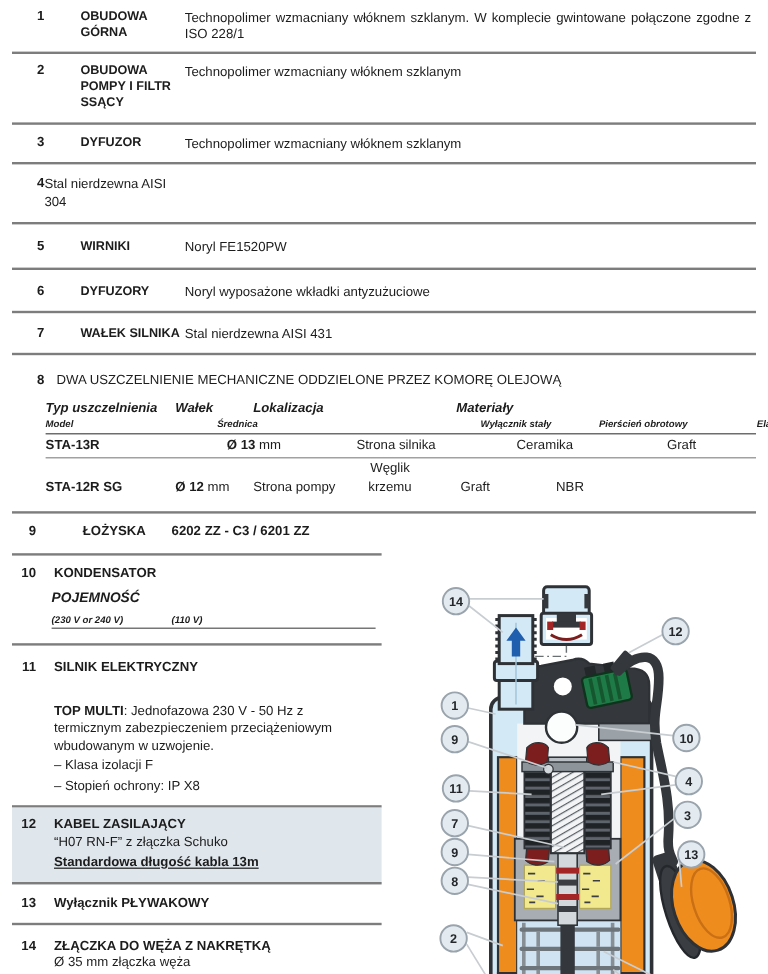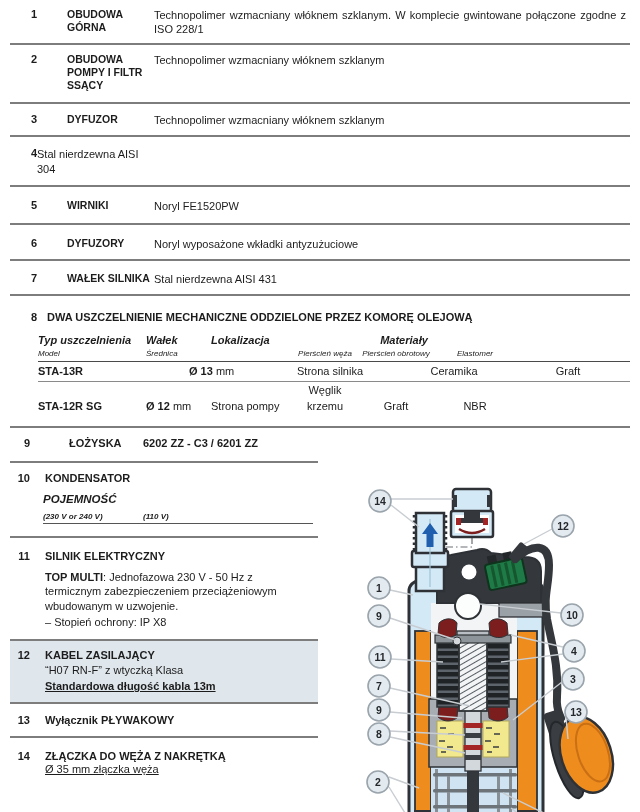--- a/index.html
+++ b/index.html
@@ -11,27 +11,27 @@
   .srow .num{text-align:right;font-weight:bold;}
   .srow .name{padding-left:30px;font-weight:bold;font-size:10.5px;line-height:1.25;}
   .srow .desc{line-height:1.3;padding-right:4px;}
   .just{text-align:justify;}
   .r1{padding:8px 0 6px;} .r2{padding:8px 0 10px;} .r3{padding:9px 0 8px;}
   .r4{padding:10px 0 9px;} .r5{padding:12px 0 10px;} .r6{padding:12px 0 8px;} .r7{padding:11px 0 7px;}
   
   .sec8{border-bottom:2px solid #7d7d7d;padding:15px 0 10px;}
   .sec8-title{display:grid;grid-template-columns:27px 1fr;}
   .sec8-title .num{text-align:right;font-weight:bold;}
-  .sec8-title .t{padding-left:10px;font-weight:bold;}
+  .sec8-title .t{padding-left:10px;font-weight:normal;}
   .sealtab{margin:10px 0 0 28px;}
   .strow{display:grid;grid-template-columns:108px 65px 82px 64px 78px 80px 1fr;align-items:end;}
   .strow .c{line-height:1.4;}
   .cc{text-align:center;}
   .h1r{font-weight:bold;font-style:italic;font-size:11px;}
-  .h2r{font-weight:normal;font-style:italic;font-size:8px;padding-bottom:2px;}
+  .h2r{font-weight:bold;font-style:italic;font-size:8px;padding-bottom:2px;gap:35px;}
   .mat{grid-column:4/7;text-align:center;}
   .ruleheavy{border-bottom:1.5px solid #4a4a4a;}
   .rulelite{border-bottom:1px solid #8a8a8a;gap:43px;}
   .dat{font-size:11px;padding:1.5px 0;}
   .dat .b{font-weight:bold;}
   
   .bottom{position:relative;height:450px;}
   .leftcol{margin-left:10px;width:308px;}
   .lrow{border-bottom:2px solid #7d7d7d;}
   .lhead{display:grid;grid-template-columns:20px 1fr;}
@@ -43,29 +43,29 @@
   .row9 .lhead{grid-template-columns:20px 113px 1fr;}
   .row10{padding:9px 0 12px;}
   .subt{margin:9px 0 0 33px;font-weight:bold;font-style:italic;font-size:11.5px;}
   .volt{margin:7px 0 0 33px;width:270px;}
   .vrow{display:grid;grid-template-columns:100px 1fr;}
   .vlab{font-weight:bold;font-style:italic;font-size:8px;padding-bottom:2px;}
   .vrule{border-bottom:1px solid #555;}
   .vval{padding-top:3px;}
   .vval .b{font-weight:bold;}
   .row11{padding:12px 0 9px;}
-  .body-ind{margin:8px 0 0 35px;line-height:1.32;width:262px;}
+  .body-ind{margin:24px 0 0 35px;line-height:1.32;width:262px;}
   .body-ind .b{font-weight:bold;}
   .dashitems{margin:2px 0 0 35px;line-height:1.32;}
   .row12{background:#dfe6ec;padding:8px 0 8px;}
   .row12 .line{margin:2px 0 0 35px;line-height:1.35;}
   .row12 .ul{font-weight:bold;text-decoration:underline;margin-top:2px;}
   .row13{padding:10px 0 10px;}
   .row14{padding:12px 0 0;border-bottom:none;}
-  .row14 .line{margin:0 0 0 35px;line-height:1.32;width:268px;text-decoration:underline;}
+  .row14 .line{margin:0 0 0 35px;line-height:1.32;width:268px;}
   
   .diagram{position:absolute;left:353px;top:27px;width:287px;height:423px;}
   .callout-text{font-family:"Liberation Sans",sans-serif;font-size:10.5px;font-weight:bold;fill:#24282c;}
 </style>
 </head>
 <body>
 
 <div class="page">
 
   <div class="pad">
@@ -113,21 +113,21 @@
         <div class="strow h1r">
           <div class="c">Typ uszczelnienia</div>
           <div class="c">Wałek</div>
           <div class="c">Lokalizacja</div>
           <div class="c mat">Materiały</div>
         </div>
         <div class="strow h2r ruleheavy">
           <div class="c">Model</div>
           <div class="c">Średnica</div>
           <div class="c"></div>
-          <div class="c cc">Pierścień węża</div>
+          <div class="c cc">Wyłącznik stały</div>
           <div class="c cc">Pierścień obrotowy</div>
           <div class="c cc">Elastomer</div>
         </div>
         <div class="strow dat rulelite">
           <div class="c b">STA-13R</div>
           <div class="c"><span class="b">Ø 13</span><span> mm</span></div>
           <div class="c">Strona silnika</div>
           <div class="c cc">Ceramika</div>
           <div class="c cc">Graft</div>
           <div class="c cc">NBR</div>
@@ -168,29 +168,30 @@
           </div>
         </div>
       </div>
 
       <div class="lrow row11">
         <div class="lhead">
           <div class="num">11</div>
           <div class="name">SILNIK ELEKTRYCZNY</div>
         </div>
         <div class="body-ind"><span class="b">TOP MULTI</span><span>: Jednofazowa  230 V - 50 Hz z termicznym zabezpieczeniem przeciążeniowym wbudowanym w uzwojenie.</span></div>
+        <div class="dashitems">– Klasa izolacji F</div>
         <div class="dashitems">– Stopień ochrony: IP X8</div>
       </div>
 
       <div class="lrow row12">
         <div class="lhead">
           <div class="num">12</div>
           <div class="name">KABEL ZASILAJĄCY</div>
         </div>
-        <div class="line">“H07 RN-F” z wtyczką Klasa</div>
+        <div class="line">“H07 RN-F” z złączka Schuko</div>
         <div class="line ul">Standardowa długość kabla 13m</div>
       </div>
 
       <div class="lrow row13">
         <div class="lhead">
           <div class="num">13</div>
           <div class="name">Wyłącznik PŁYWAKOWY</div>
         </div>
       </div>
 

